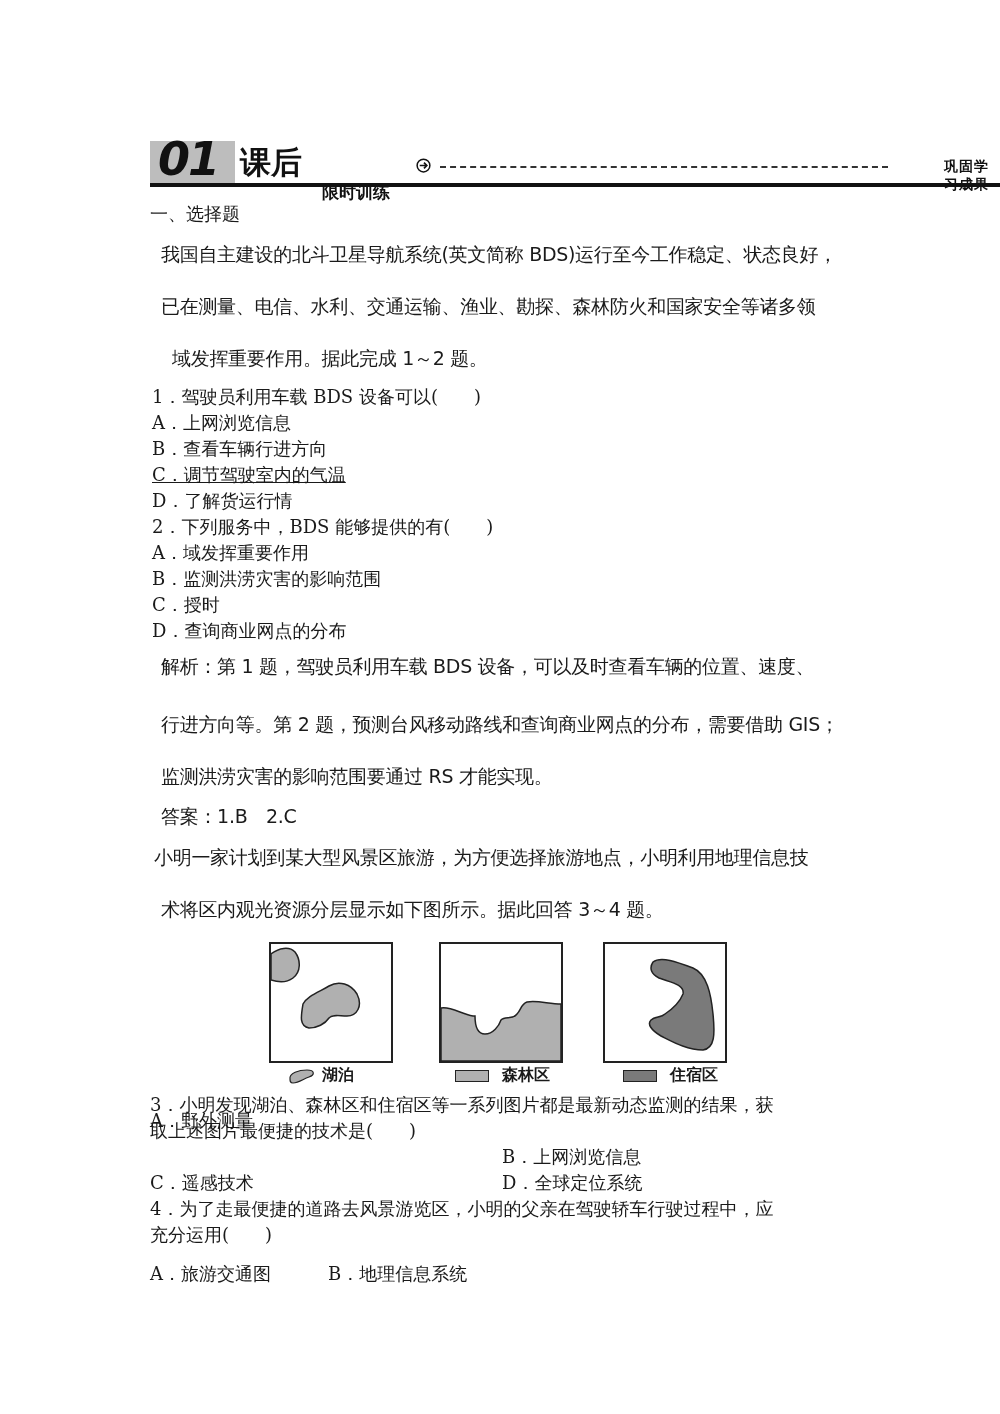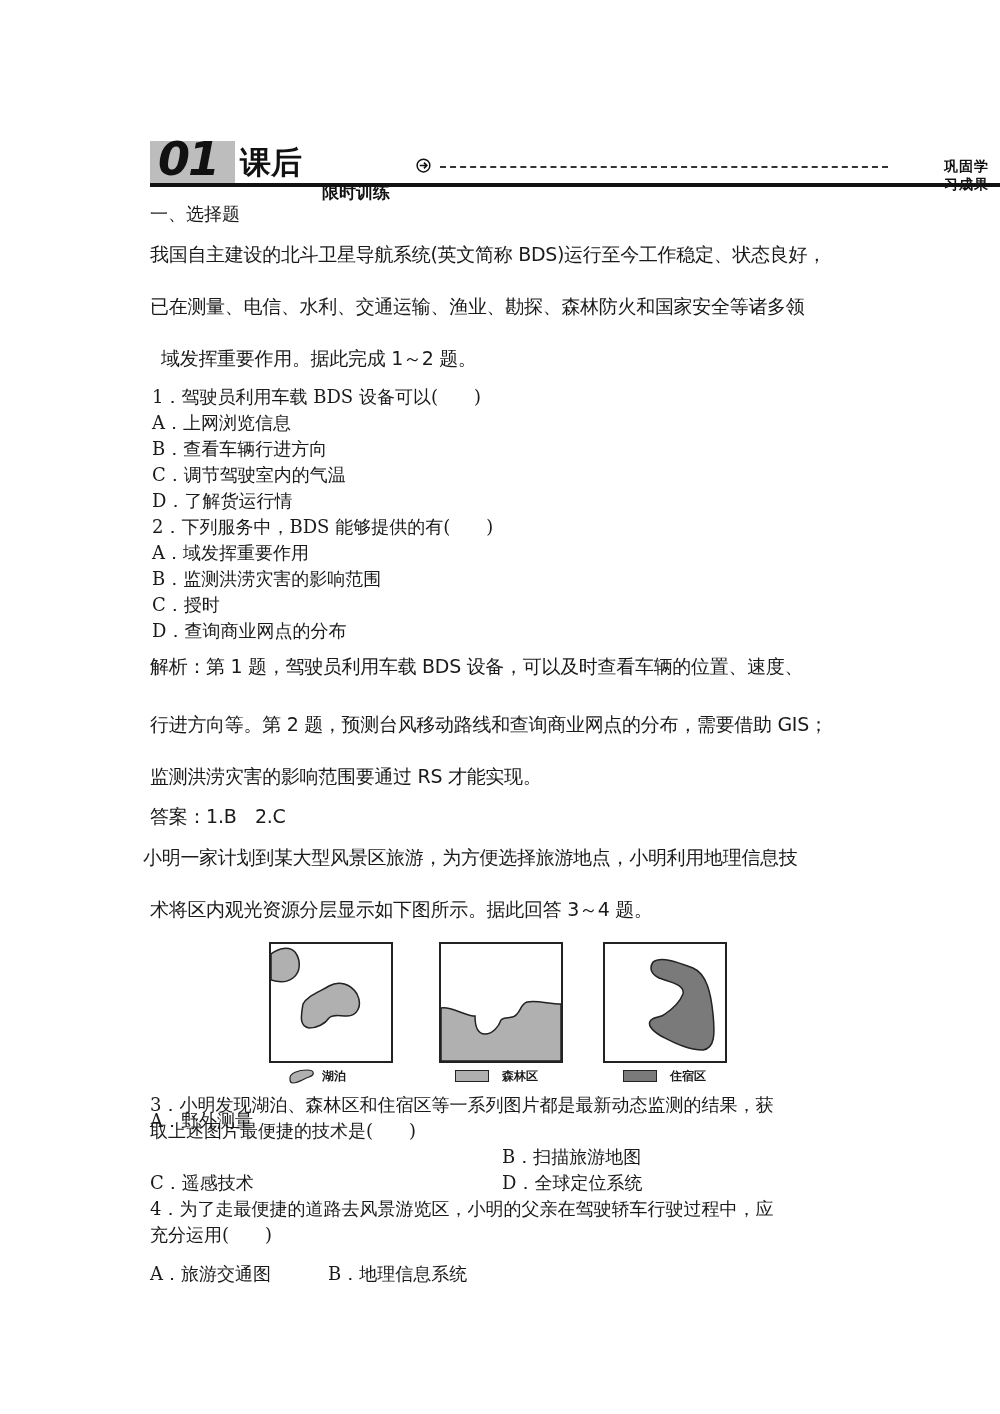--- a/index.html
+++ b/index.html
@@ -14,25 +14,25 @@
                font-weight: bold; font-size: 31px; color: #111; }
   .hdr-sub { position: absolute; left: 322px; top: 153px; font-family: "DejaVu Sans", sans-serif;
              font-weight: bold; font-size: 17px; color: #111; margin-top: 28px; }
   .hdr-arrow { position: absolute; left: 416px; top: 158px; width: 15px; height: 15px; }
   .hdr-dash { position: absolute; left: 440px; top: 166px; width: 448px; border-top: 2px dashed #333; }
   .hdr-right { position: absolute; left: 898px; top: 158px; font-family: "DejaVu Sans", sans-serif;
                font-weight: bold; font-size: 14px; color: #111; letter-spacing: 1px; margin-left: 46px; }
   .hdr-rule { position: absolute; left: 150px; top: 183px; width: 850px; height: 4px; background: #111; }
   
   .sect { font-size: 18px; }
-  .para { font-size: 19px; font-family: "DejaVu Sans", sans-serif; letter-spacing: -0.3px; }
+  .para { font-size: 19px; font-family: "DejaVu Sans", sans-serif; letter-spacing: -0.3px; margin-left: 11px; }
   .q { font-size: 18px; }
   
   .fig-box { position: absolute; border: 2px solid #222; background: #fff; box-sizing: border-box; }
-  .legend-label { font-size: 12px; font-weight: bold; }
+  .legend-label { font-size: 16px; font-weight: bold; }
 </style>
 </head>
 <body>
 
 <div>
   <div class="hdr-gray"></div>
   <div class="hdr-num">01</div>
   <div class="hdr-kehou">课后</div>
   <div class="hdr-sub">限时训练</div>
   <svg class="hdr-arrow" viewBox="0 0 16 16">
@@ -49,21 +49,21 @@
 <div>
   <div class="abs para" style="left:150px; top:242px;">我国自主建设的北斗卫星导航系统(英文简称 BDS)运行至今工作稳定、状态良好，</div>
   <div class="abs para" style="left:150px; top:294px;">已在测量、电信、水利、交通运输、渔业、勘探、森林防火和国家安全等诸多领</div>
   <div class="abs para" style="left:161px; top:346px;">域发挥重要作用。据此完成 1～2 题。</div>
 </div>
 
 <div>
   <div class="abs q" style="left:152px; top:385px;">1．驾驶员利用车载 BDS 设备可以(　　)</div>
   <div class="abs q" style="left:152px; top:411px;">A．上网浏览信息</div>
   <div class="abs q" style="left:152px; top:437px;">B．查看车辆行进方向</div>
-  <div class="abs q" style="left:152px; top:463px;">C．调节驾驶室内的气温</div>
+  <div class="abs q" style="left:152px; top:463px;text-decoration:underline;">C．调节驾驶室内的气温</div>
   <div class="abs q" style="left:152px; top:489px;">D．了解货运行情</div>
 </div>
 
 <div>
   <div class="abs q" style="left:152px; top:515px;">2．下列服务中，BDS 能够提供的有(　　)</div>
   <div class="abs q" style="left:152px; top:541px;">A．域发挥重要作用</div>
   <div class="abs q" style="left:152px; top:567px;">B．监测洪涝灾害的影响范围</div>
   <div class="abs q" style="left:152px; top:593px;">C．授时</div>
   <div class="abs q" style="left:152px; top:619px;">D．查询商业网点的分布</div>
 </div>
@@ -114,21 +114,21 @@
   <div class="abs" style="left:623px; top:1065px;">
     <span style="display:inline-block; width:32px; height:10px; background:#7a7a7a; border:1.5px solid #222; vertical-align:middle; margin-right:8px;"></span>
     <span class="legend-label">住宿区</span>
   </div>
 </div>
 
 <div>
   <div class="abs q" style="left:150px; top:1093px;">3．小明发现湖泊、森林区和住宿区等一系列图片都是最新动态监测的结果，获</div>
   <div class="abs q" style="left:150px; top:1119px;">取上述图片最便捷的技术是(　　)</div>
   <div class="abs q" style="left:150px; top:1109px;">A．野外测量</div>
-  <div class="abs q" style="left:502px; top:1145px;">B．扫描旅游地图</div>
+  <div class="abs q" style="left:502px; top:1145px;">B．上网浏览信息</div>
   <div class="abs q" style="left:150px; top:1171px;">C．遥感技术</div>
   <div class="abs q" style="left:502px; top:1171px;">D．全球定位系统</div>
 </div>
 
 <div>
   <div class="abs q" style="left:150px; top:1197px;">4．为了走最便捷的道路去风景游览区，小明的父亲在驾驶轿车行驶过程中，应</div>
   <div class="abs q" style="left:150px; top:1223px;">充分运用(　　)</div>
   <div class="abs q" style="left:150px; top:1262px;">A．旅游交通图</div>
   <div class="abs q" style="left:328px; top:1262px;">B．地理信息系统</div>
 </div>

